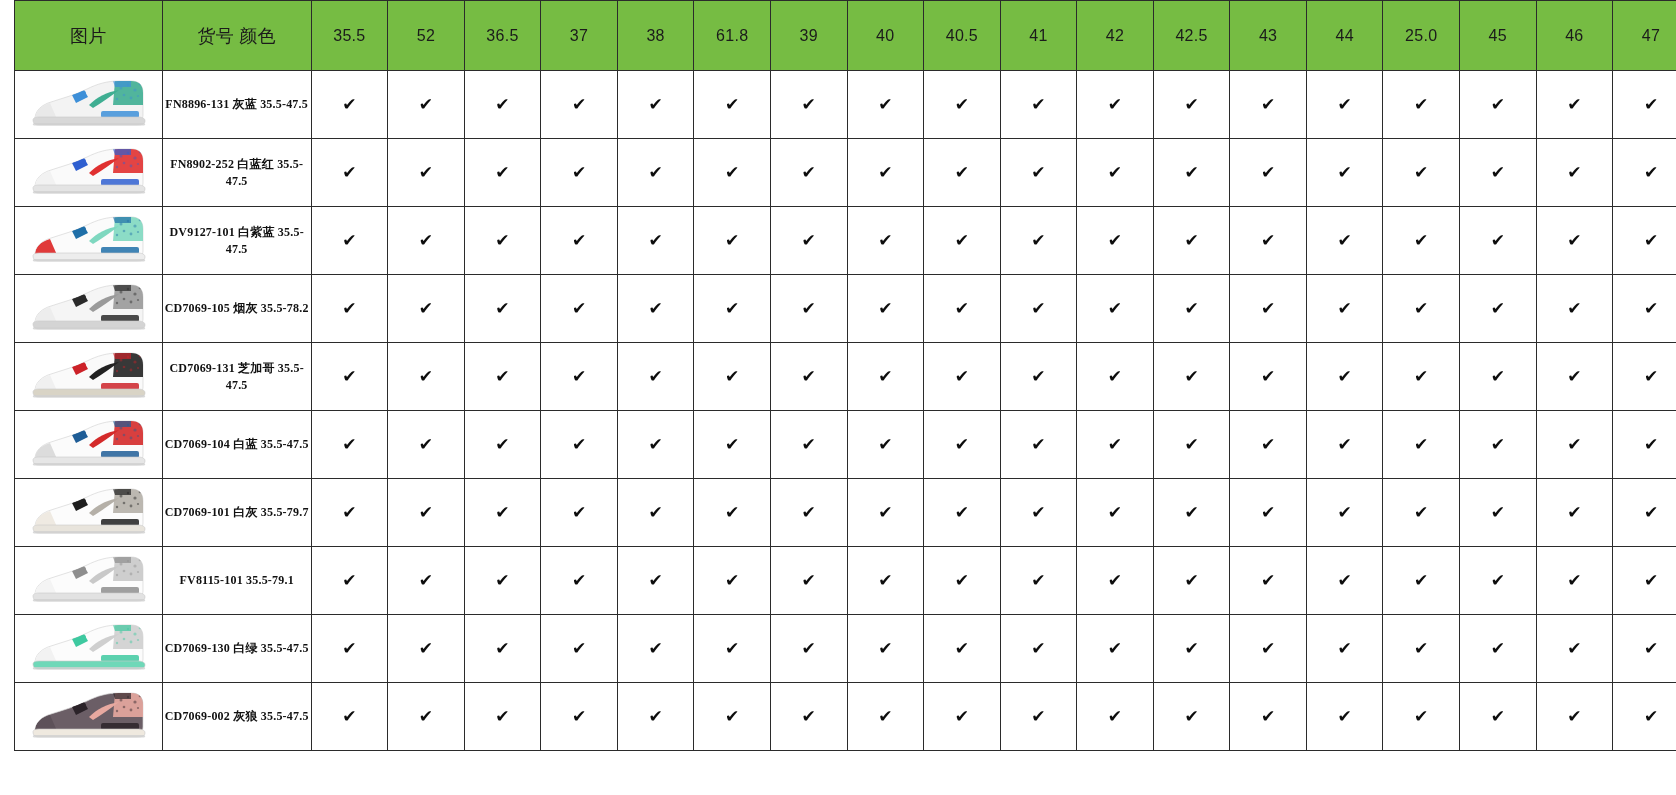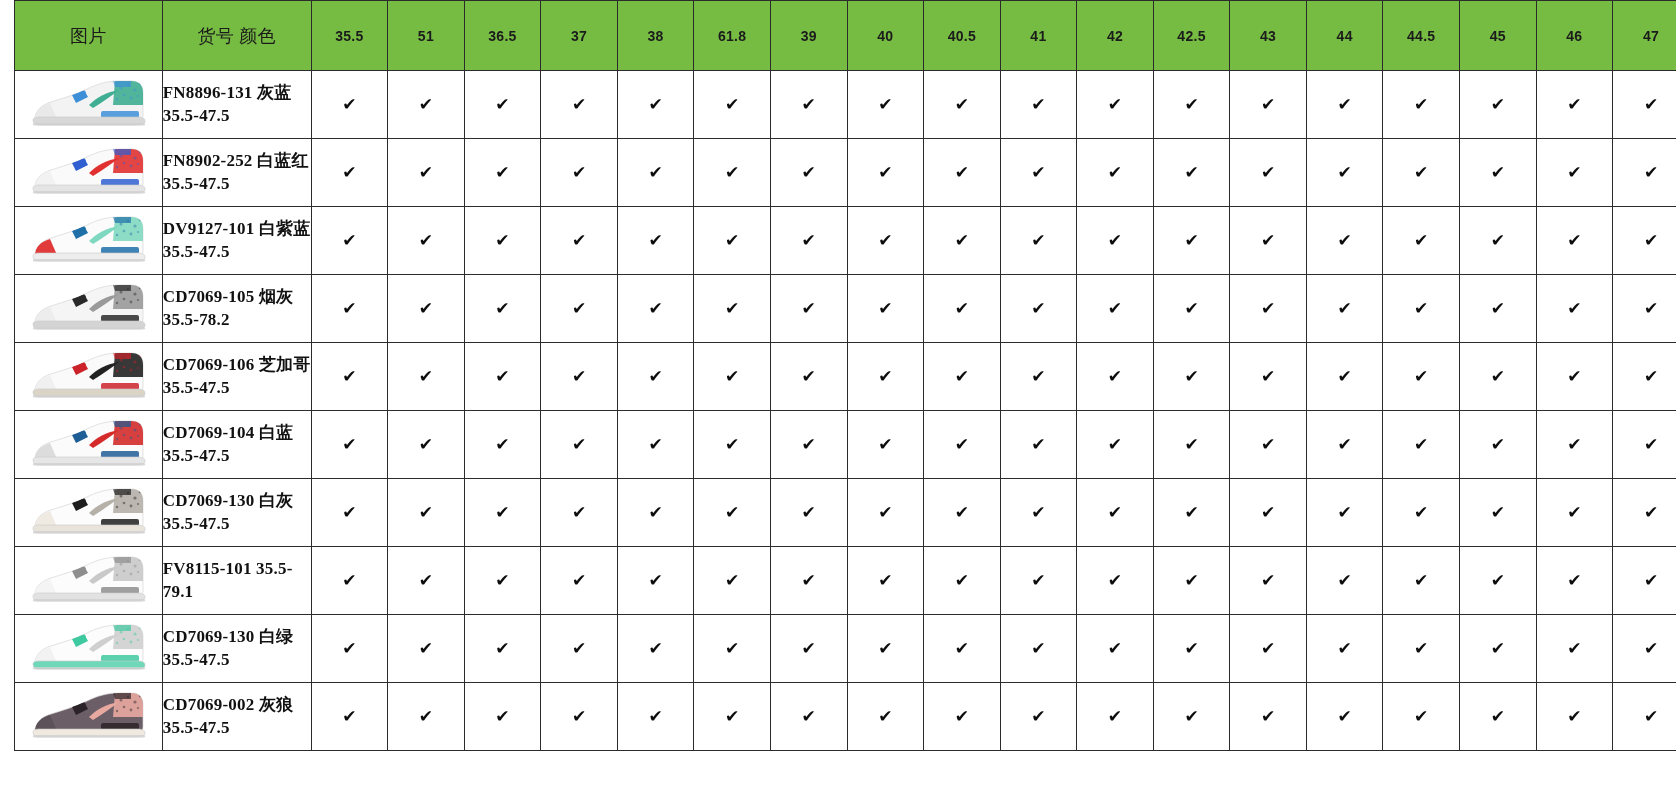--- a/index.html
+++ b/index.html
@@ -34,22 +34,22 @@
     padding: 0;
     margin: 0;
     box-sizing: border-box;
   }
 
   
   thead th {
     background: #76bc43;
     height: 70px;
     font-family: "Liberation Sans", "DejaVu Sans", sans-serif;
-    font-weight: bold;
-    font-size: 14px;
+    font-weight: normal;
+    font-size: 16px;
     color: #1b1b1b;
     text-align: center;
     vertical-align: middle;
     letter-spacing: 0.3px;
   }
   thead th.h-img,
   thead th.h-sku {
     font-size: 18px;
     font-weight: normal;
   }
@@ -65,23 +65,24 @@
   td.cell-img {
     background: #ffffff;
     padding: 0;
     vertical-align: middle;
     text-align: center;
   }
 
   td.cell-sku {
     font-family: "Liberation Serif", "DejaVu Serif", serif;
     font-weight: bold;
-    font-size: 17px;
+    font-size: 12px;
     line-height: 1.35;
     color: #111111;
+    text-align: center;
     vertical-align: middle;
     padding: 2px 6px;
     letter-spacing: 0.2px;
   }
 
   td.cell-check {
     text-align: center;
     vertical-align: middle;
     background: #ffffff;
   }
@@ -128,34 +129,34 @@
         <col class="c-size">
         <col class="c-size">
         <col class="c-size">
         <col class="c-size">
       </colgroup>
     <thead>
       <tr id="header-row">
           <th class="h-img">图片</th>
           <th class="h-sku">货号 颜色</th>
           <th class="h-size">35.5</th>
-          <th class="h-size">51</th>
+          <th class="h-size">52</th>
           <th class="h-size">36.5</th>
           <th class="h-size">37</th>
           <th class="h-size">38</th>
           <th class="h-size">61.8</th>
           <th class="h-size">39</th>
           <th class="h-size">40</th>
           <th class="h-size">40.5</th>
           <th class="h-size">41</th>
           <th class="h-size">42</th>
           <th class="h-size">42.5</th>
           <th class="h-size">43</th>
           <th class="h-size">44</th>
-          <th class="h-size">44.5</th>
+          <th class="h-size">25.0</th>
           <th class="h-size">45</th>
           <th class="h-size">46</th>
           <th class="h-size">47</th>
         </tr>
     </thead>
     <tbody id="table-body">
         <tr>
           <td class="cell-img"><div class="shoe">
   <svg viewBox="0 0 122 56" xmlns="http://www.w3.org/2000/svg" aria-hidden="true">
     <defs>
@@ -453,21 +454,21 @@
 
       <rect x="74" y="36" width="38" height="7" rx="2" fill="#cc2229" opacity="0.85"></rect>
 
       <path d="M86,6 L104,6 L104,12 L88,12 Z" fill="#cc2229" opacity="0.7"></path>
     </g>
 
     <path d="M6,45 C6,43 8,42 12,42 L110,42 C115,42 118,43 118,46
              C118,49 115,50 110,50 L12,50 C8,50 6,48 6,45 Z" fill="#d9d4c6" stroke="#c9c9c9" stroke-width="0.6"></path>
     <rect x="6" y="48" width="112" height="2.5" rx="1.2" fill="#cfcfcf" opacity="0.8"></rect>
   </svg></div></td>
-          <td class="cell-sku">CD7069-106 芝加哥 35.5-47.5</td>
+          <td class="cell-sku">CD7069-131 芝加哥 35.5-47.5</td>
           <td class="cell-check"><span class="tick">✔</span></td>
           <td class="cell-check"><span class="tick">✔</span></td>
           <td class="cell-check"><span class="tick">✔</span></td>
           <td class="cell-check"><span class="tick">✔</span></td>
           <td class="cell-check"><span class="tick">✔</span></td>
           <td class="cell-check"><span class="tick">✔</span></td>
           <td class="cell-check"><span class="tick">✔</span></td>
           <td class="cell-check"><span class="tick">✔</span></td>
           <td class="cell-check"><span class="tick">✔</span></td>
           <td class="cell-check"><span class="tick">✔</span></td>
@@ -583,21 +584,21 @@
 
       <rect x="74" y="36" width="38" height="7" rx="2" fill="#1e1e1e" opacity="0.85"></rect>
 
       <path d="M86,6 L104,6 L104,12 L88,12 Z" fill="#1e1e1e" opacity="0.7"></path>
     </g>
 
     <path d="M6,45 C6,43 8,42 12,42 L110,42 C115,42 118,43 118,46
              C118,49 115,50 110,50 L12,50 C8,50 6,48 6,45 Z" fill="#e8e4dc" stroke="#c9c9c9" stroke-width="0.6"></path>
     <rect x="6" y="48" width="112" height="2.5" rx="1.2" fill="#cfcfcf" opacity="0.8"></rect>
   </svg></div></td>
-          <td class="cell-sku">CD7069-130 白灰 35.5-47.5</td>
+          <td class="cell-sku">CD7069-101 白灰 35.5-79.7</td>
           <td class="cell-check"><span class="tick">✔</span></td>
           <td class="cell-check"><span class="tick">✔</span></td>
           <td class="cell-check"><span class="tick">✔</span></td>
           <td class="cell-check"><span class="tick">✔</span></td>
           <td class="cell-check"><span class="tick">✔</span></td>
           <td class="cell-check"><span class="tick">✔</span></td>
           <td class="cell-check"><span class="tick">✔</span></td>
           <td class="cell-check"><span class="tick">✔</span></td>
           <td class="cell-check"><span class="tick">✔</span></td>
           <td class="cell-check"><span class="tick">✔</span></td>

